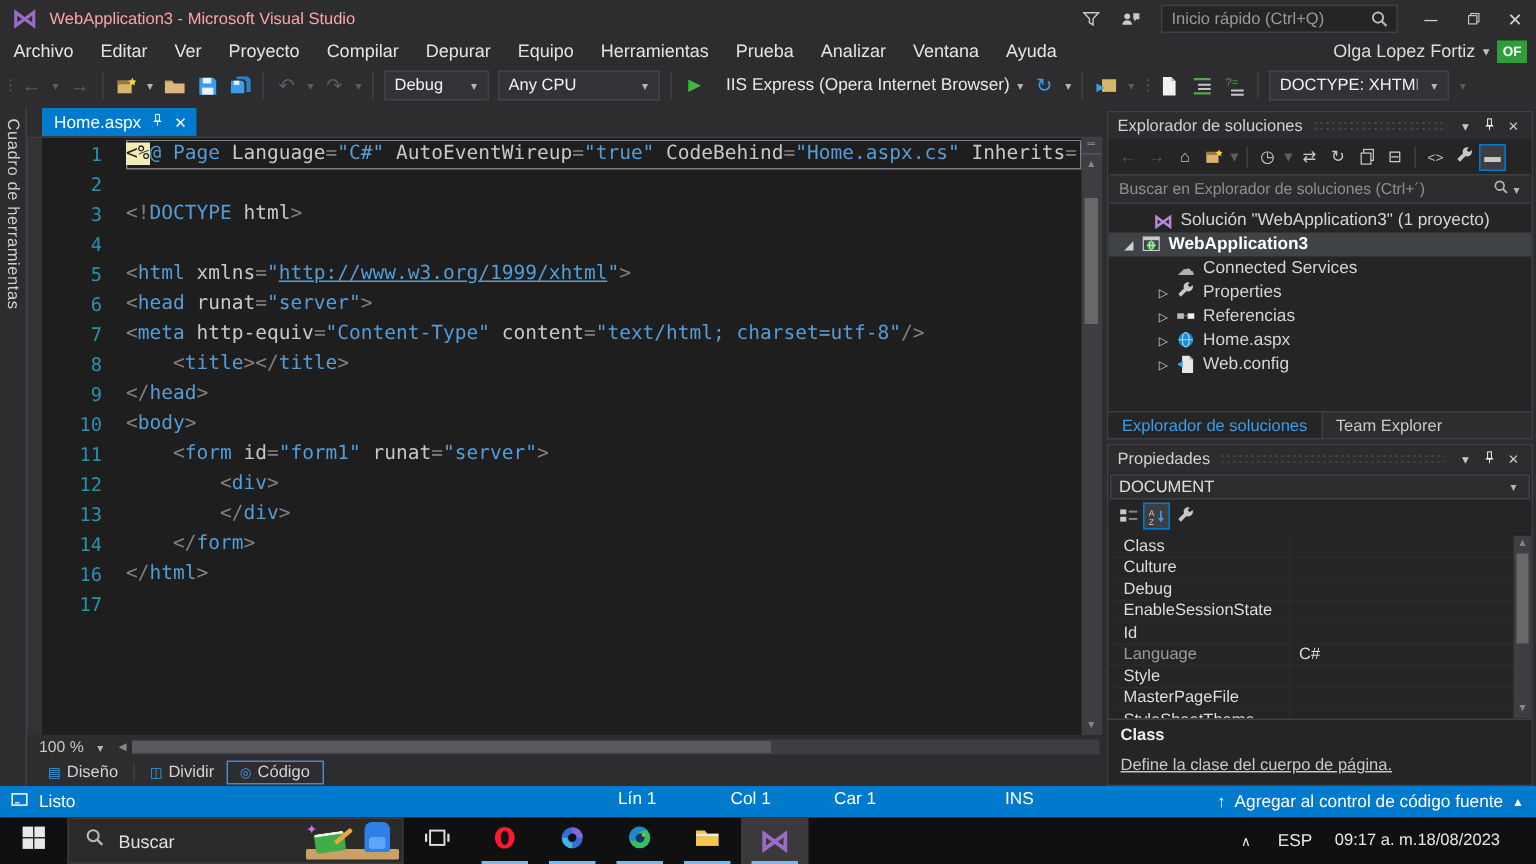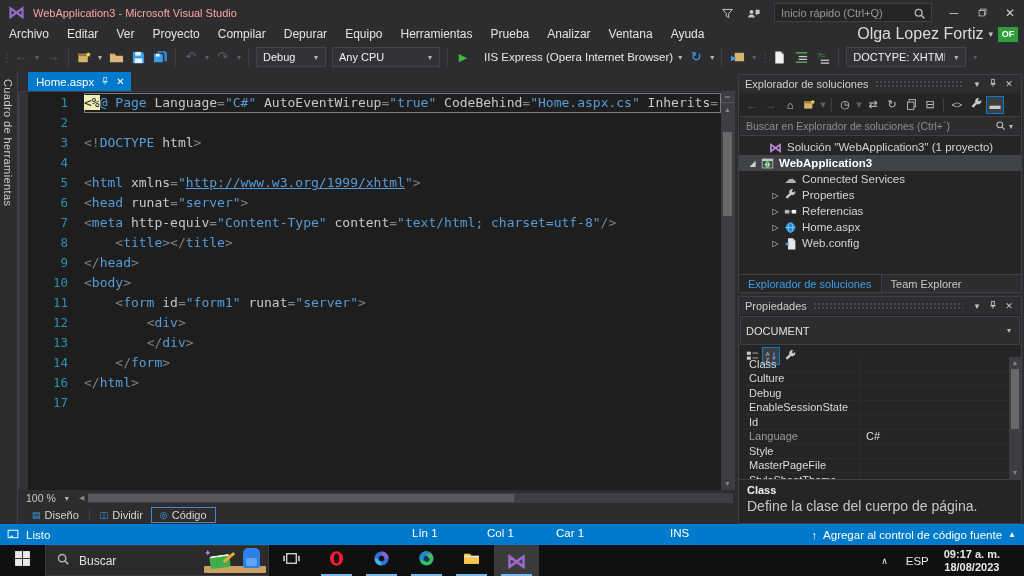--- a/index.html
+++ b/index.html
@@ -21,21 +21,21 @@
   .wbtn { width:28px; height:25px; display:flex; align-items:center; justify-content:center;
           color:#d0d0d0; font-size:12px; }
   .wbtn svg { width:11px; height:11px; }
 
   
   #menubar { position:absolute; top:25px; left:0; right:0; height:18px; background:#2d2d30;
              display:flex; align-items:center; }
   #menus { display:flex; }
   .menuitem { font-size:12px; color:#e4e4e4; padding:0 9px; line-height:18px; }
   .account { margin-left:auto; display:flex; align-items:center; gap:5px; padding-right:6px; }
-  .accname { font-size:16px; color:#dcdcdc; }
+  .accname { font-size:12px; color:#dcdcdc; }
   .acc-dd { color:#c0c0c0; font-size:9px; }
   .avatar { width:20px; height:15px; background:#2e9e3a; color:#fff; font-size:9px; font-weight:bold;
             display:flex; align-items:center; justify-content:center; }
 
   
   #toolbar { position:absolute; top:43px; left:0; right:0; height:28px; background:#2d2d30;
              display:flex; align-items:center; padding-left:2px; }
   .tbi { width:22px; text-align:center; font-size:13px; color:#c8c8c8; line-height:26px; }
   .tbi svg { width:15px; height:15px; vertical-align:middle; }
   .dim { color:#5d5d62 !important; }
@@ -133,38 +133,38 @@
   .ti-solution { color:#b987d7; font-weight:bold; font-size:13px; }
   .ti-cloud { color:#b0b0b0; font-size:12px; }
   .tlabel { margin-left:3px; }
   .trow.bold .tlabel { font-weight:bold; }
 
   .ptabs { position:absolute; left:0; right:0; bottom:0; height:18px; display:flex; background:#2d2d30;
            border-top:1px solid #3f3f46; font-size:11px; }
   .ptab { padding:0 9px; display:flex; align-items:center; color:#c8c8c8; }
   .ptab.active { background:#252526; color:#3b9eea; border-right:1px solid #3f3f46; }
 
-  .doccombo { height:29px; margin:1px 1px; background:#2d2d30; border:1px solid #3f3f46;
+  .doccombo { height:17px; margin:1px 1px; background:#2d2d30; border:1px solid #3f3f46;
               display:flex; align-items:center; padding:0 5px; font-size:11px; color:#e0e0e0; }
   .doccombo .dd { margin-left:auto; }
 
   #propgrid { position:absolute; top:60px; left:0; right:0; bottom:44px; overflow:hidden; }
   .prow { height:14.5px; display:flex; align-items:center; font-size:11px; border-bottom:1px solid #2b2b2e; }
   .pname { width:120px; padding-left:10px; color:#dcdcdc; flex:none; }
   .pname.dimname { color:#9a9a9a; }
   .pval { flex:1; color:#dcdcdc; border-left:1px solid #2b2b2e; padding-left:6px; height:100%;
           display:flex; align-items:center; }
   #pgscroll { position:absolute; right:0; top:0; bottom:0; width:12px; background:#3e3e42; }
   #pgscroll .varrow { height:12px; line-height:12px; }
   #pgthumb { position:absolute; top:12px; left:2px; width:8px; height:60px; background:#686868; }
 
   #propdesc { position:absolute; left:0; right:0; bottom:0; height:44px; border-top:1px solid #3f3f46;
               background:#252526; padding:4px 8px; }
   #propdesc .dtitle { font-size:11px; font-weight:bold; color:#f0f0f0; }
-  #propdesc .dtext { font-size:14px; color:#c8c8c8; margin-top:2px; }
+  #propdesc .dtext { font-size:11px; color:#c8c8c8; margin-top:8px;text-decoration:underline; }
 
   
   #statusbar { position:absolute; left:0; right:0; bottom:31px; height:21px; background:#007acc;
                color:#fff; font-size:11.5px; }
   #statusbar .sleft { position:absolute; left:7px; top:0; height:21px; display:flex; align-items:center; gap:7px; }
   #statusbar svg { width:12px; height:12px; }
   .sfield { position:absolute; top:3px; }
   #statusbar .sright { position:absolute; right:8px; top:0; height:21px; display:flex; align-items:center; gap:6px; }
   .sarrow { font-size:11px; }
   .supdd { font-size:8px; }
@@ -187,21 +187,21 @@
   .pencil { position:absolute; bottom:14px; left:18px; width:14px; height:3px; background:#f0a43c;
             transform:rotate(-40deg); border-radius:1px; }
   .pack { position:absolute; bottom:5px; right:6px; width:17px; height:20px; background:#2f7fe8;
           border-radius:5px 5px 2px 2px; }
   .pack:after { content:""; position:absolute; left:3px; bottom:2px; width:11px; height:8px;
                 background:#5fa4f5; border-radius:2px; }
   .spark { position:absolute; top:0px; left:0px; color:#c07ae8; font-size:9px; }
   .spark2 { position:absolute; top:3px; right:14px; color:#f2c14e; font-size:7px; }
   .tkright { margin-left:auto; display:flex; align-items:center; }
   .trayitem { color:#e8e8e8; font-size:11.5px; padding:0 9px; display:flex; align-items:center; height:100%; }
-  #tkclock { flex-direction:column; justify-content:center; line-height:13px; font-size:11px; text-align:right; padding:0 6px;font-weight:bold; }
+  #tkclock { justify-content:center; line-height:13px; font-size:11px; text-align:right; padding:0 6px; }
   .chev { font-size:9px; }
 </style>
 </head>
 <body>
 
 <div id="screen">
 
   <div id="titlebar">
     <span class="vslogo">⋈</span>
     <span class="wtitle">WebApplication3 - Microsoft Visual Studio</span>

